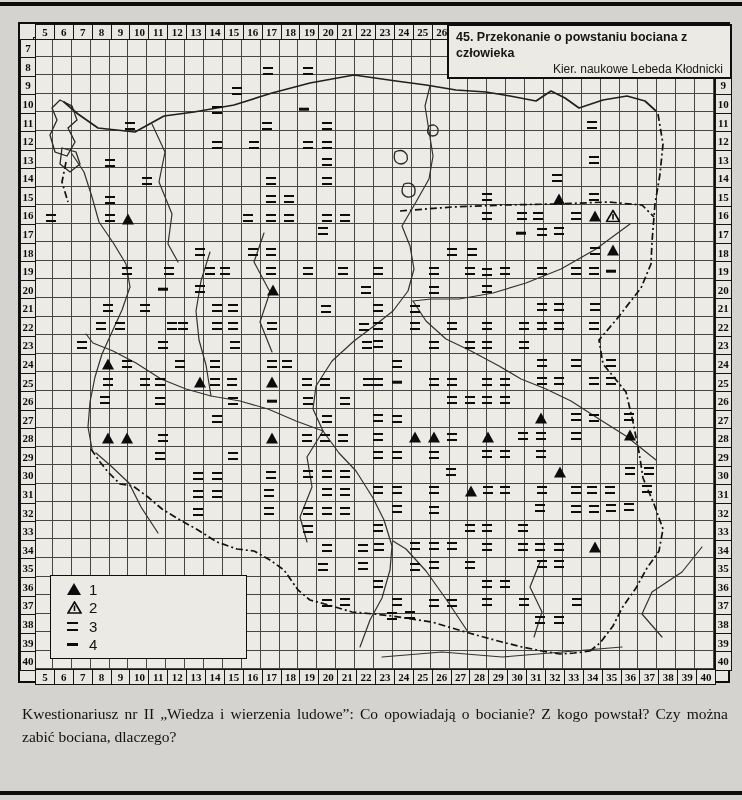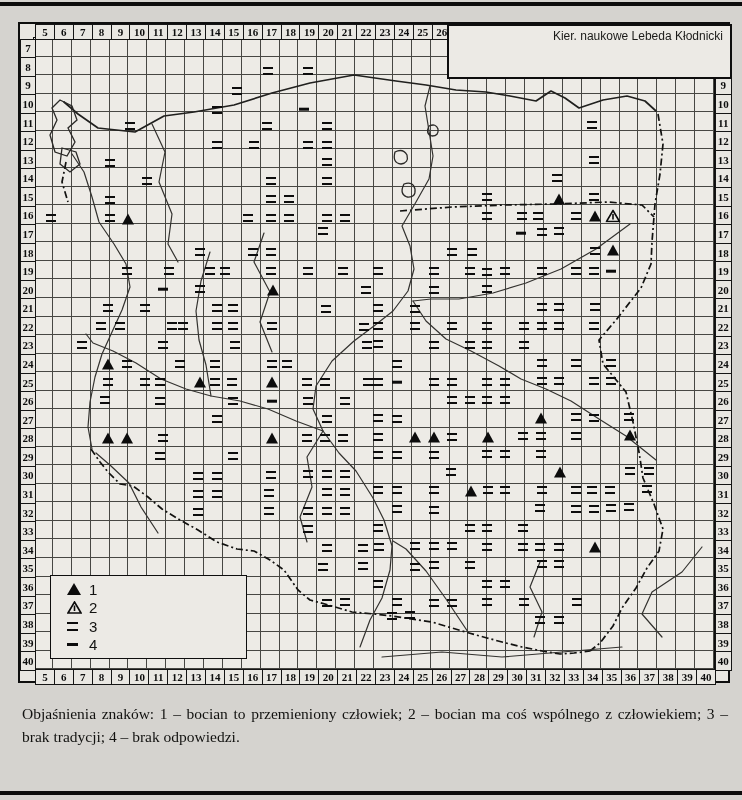--- a/index.html
+++ b/index.html
@@ -491,20 +491,21 @@
       <div class="num-cell" style="left: 694.5px; top: 515.89px; width: 17.5px; height: 19.57px;">34</div>
       <div class="num-cell" style="left: 694.5px; top: 534.46px; width: 17.5px; height: 19.57px;">35</div>
       <div class="num-cell" style="left: 694.5px; top: 553.03px; width: 17.5px; height: 19.57px;">36</div>
       <div class="num-cell" style="left: 694.5px; top: 571.6px; width: 17.5px; height: 19.57px;">37</div>
       <div class="num-cell" style="left: 694.5px; top: 590.17px; width: 17.5px; height: 19.57px;">38</div>
       <div class="num-cell" style="left: 694.5px; top: 608.74px; width: 17.5px; height: 19.57px;">39</div>
       <div class="num-cell" style="left: 694.5px; top: 627.31px; width: 17.5px; height: 19.57px;">40</div>
     </div>
 
   <div id="title-box">
+    <div class="t1">45. Przekonanie o powstaniu bociana z człowieka</div>
     <div class="t3">Kier. naukowe Lebeda Kłodnicki</div>
   </div>
 
   <div id="legend-box">
       <div class="legend-row">
         <span class="legend-sym">
           <span class="leg-t"></span>
         </span>
         <span class="legend-label">1</span>
       </div>
@@ -526,14 +527,14 @@
       <div class="legend-row">
         <span class="legend-sym">
           <span class="leg-d"></span>
         </span>
         <span class="legend-label">4</span>
       </div>
     </div>
 </div>
 
 <div id="caption">
-  <p>Objaśnienia znaków: 1 – bocian to przemieniony człowiek; 2 – bocian ma coś wspólnego z człowiekiem; 3 – brak tradycji; 4 – brak odpowiedzi.</p>
+  <p>Kwestionariusz nr II „Wiedza i wierzenia ludowe”: Co opowiadają o bocianie? Z kogo powstał? Czy można zabić bociana, dlaczego?</p>
 </div>
 
 </body></html>

